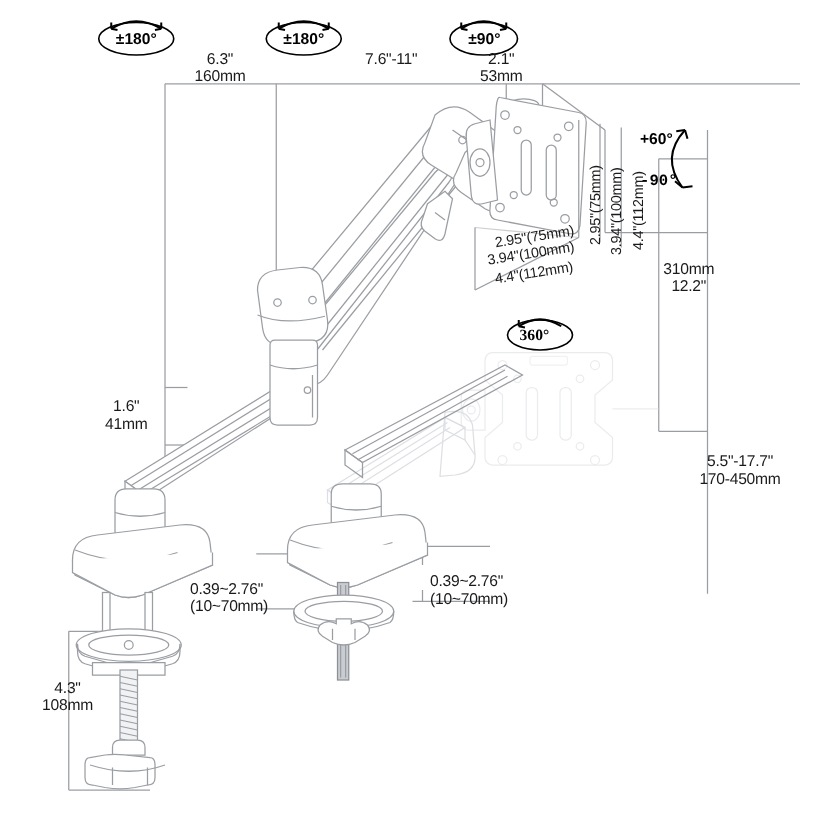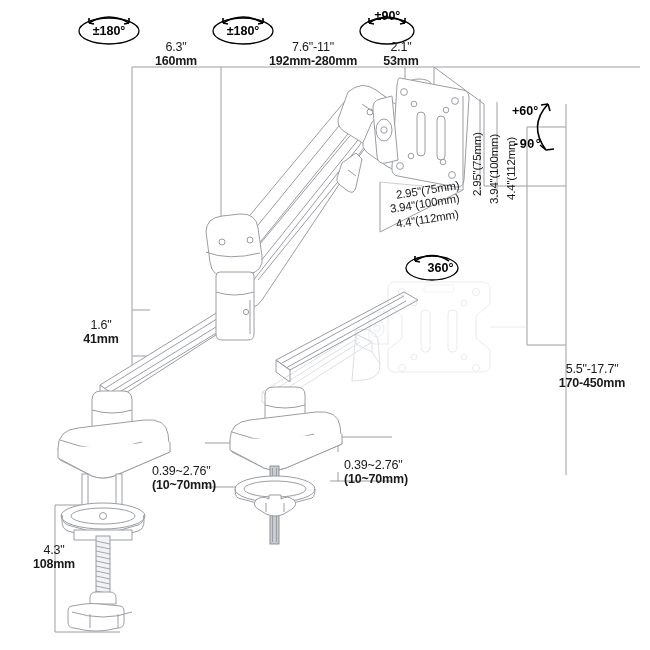--- a/index.html
+++ b/index.html
@@ -2,21 +2,21 @@
 <html><head>
 <meta charset="utf-8">
 <style>
   html,body{margin:0;padding:0;background:#ffffff;}
   body{width:650px;height:650px;overflow:hidden;
        font-family:"Liberation Sans","DejaVu Sans",sans-serif;color:#1a1a1a;}
   #stage{position:relative;width:526px;height:650px;background:#fff;}
   #stage svg{position:absolute;left:0;top:0;}
   .lbl{position:absolute;font-size:12.5px;line-height:14px;color:#1a1a1a;
        white-space:nowrap;text-align:center;letter-spacing:-0.2px;}
-  .lbl .l2{display:block;font-weight:bold;}
+  .lbl .l2{display:block;}
   .rot{transform-origin:0 0;}
   .ang{position:absolute;font-size:12.5px;font-weight:bold;color:#000;
        white-space:nowrap;text-align:center;}
 </style>
 </head>
 <body>
 
 <div id="stage">
 
 <svg width="650" height="650" viewBox="0 0 650 650">
@@ -283,51 +283,54 @@
     <line class="ln" x1="480" y1="99" x2="480" y2="194"></line>
     <line class="ln" x1="497" y1="102" x2="497" y2="198"></line>
     <line class="ln" x1="463" y1="190" x2="380" y2="232"></line>
     <line class="ln" x1="380" y1="182" x2="380" y2="232"></line>
     <line class="ln" x1="380" y1="182" x2="463" y2="190" opacity="0.5"></line>
   </g>
 </svg>
 
 <div class="ang" style="left:82px;top:24px;width:54px;">±180°</div>
 <div class="ang" style="left:216px;top:24px;width:54px;">±180°</div>
-<div class="ang" style="left:364px;top:9px;width:47px;text-align:center;">±90°</div>
-<div class="ang" style="left:418px;top:261px;width:45px;">360°</div>
+<div class="ang" style="left:364px;top:24px;width:47px;text-align:center;">±90°</div>
+<div class="ang" style="left:405px;top:261px;width:45px;font-family:Liberation Serif, serif;">360°</div>
 
 <div class="ang" style="left:512px;top:104px;">+60°</div>
 <div class="ang" style="left:512px;top:138px;font-family:Liberation Mono, monospace;">-90°</div>
 
 <div class="lbl" style="left:140px;top:40px;width:72px;">
   <span>6.3"</span>
   <span class="l2">160mm</span>
 </div>
 
 <div class="lbl" style="left:248px;top:40px;width:130px;">
   <span>7.6"-11"</span>
-  <span class="l2">192mm-280mm</span>
 </div>
 
 <div class="lbl" style="left:372px;top:40px;width:58px;">
   <span>2.1"</span>
   <span class="l2">53mm</span>
 </div>
 
 <div class="lbl" style="left:68px;top:318px;width:66px;">
   <span>1.6"</span>
   <span class="l2">41mm</span>
 </div>
 
 <div class="lbl" style="left:16px;top:543px;width:76px;">
   <span>4.3"</span>
   <span class="l2">108mm</span>
 </div>
 
+<div class="lbl" style="left:516px;top:208px;width:70px;">
+  <span>310mm</span>
+  <span class="l2">12.2"</span>
+</div>
 
 <div class="lbl" style="left:536px;top:362px;width:112px;">
   <span>5.5"-17.7"</span>
   <span class="l2">170-450mm</span>
 </div>
 
 <div class="lbl" style="left:152px;top:464px;width:112px;text-align:left;">
   <span>0.39~2.76"</span>
   <span class="l2">(10~70mm)</span>
 </div>

